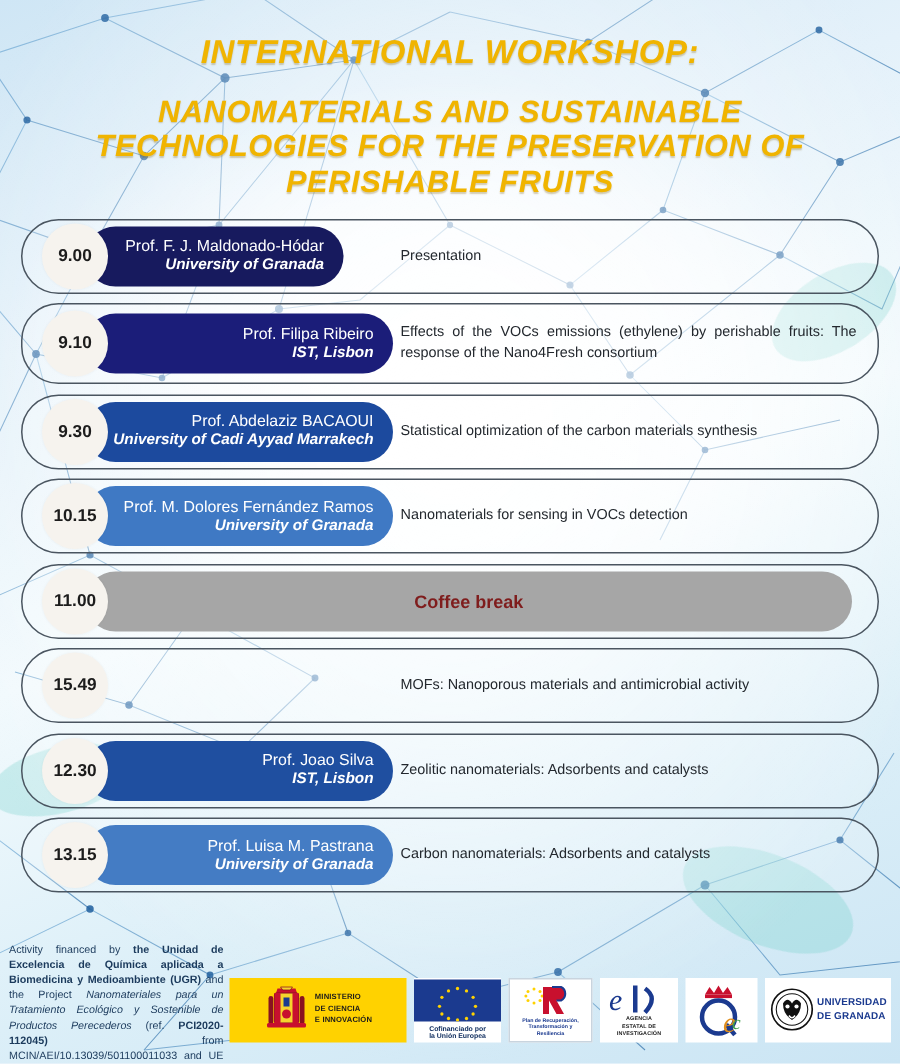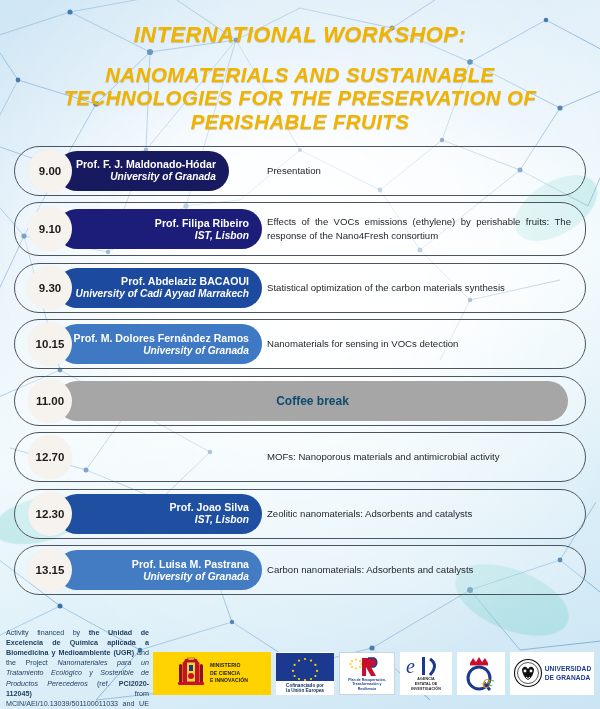--- a/index.html
+++ b/index.html
@@ -126,21 +126,21 @@
     align-items: flex-end;
     justify-content: center;
     padding-right: 13px;
     z-index: 2;
     color: #ffffff;
     overflow: hidden;
   }
 
   .pill .sp-name {
     font-size: 10.6px;
-    font-weight: bold;
+    font-weight: normal;
     line-height: 1.22;
     white-space: nowrap;
     padding-left: 20px;
   }
   .pill .sp-aff {
     font-size: 10.2px;
     font-style: italic;
     font-weight: bold;
     line-height: 1.22;
     white-space: nowrap;
@@ -169,21 +169,21 @@
     border-radius: 20px;
     background: #a6a6a6;
     display: flex;
     align-items: center;
     justify-content: center;
     z-index: 2;
   }
   .row.break .break-label {
     font-size: 12px;
     font-weight: bold;
-    color: #0c4a6e;
+    color: #7f1d1d;
   }
 
   
   .footer {
     position: absolute;
     left: 0;
     bottom: 0;
     width: 600px;
     height: 71px;
     display: flex;
@@ -474,21 +474,21 @@
       </div>
 
       <div class="row break">
         <div class="time-circle">11.00</div>
         <div class="pill-break">
           <span class="break-label">Coffee break</span>
         </div>
       </div>
 
       <div class="row">
-        <div class="time-circle">12.70</div>
+        <div class="time-circle">15.49</div>
         <div class="desc">MOFs: Nanoporous materials and antimicrobial activity</div>
       </div>
 
       <div class="row">
         <div class="time-circle">12.30</div>
         <div class="pill" style="width:205px;background:#1f4fa0;">
           <div class="sp-name">Prof. Joao Silva</div>
           <div class="sp-aff">IST, Lisbon</div>
         </div>
         <div class="desc">Zeolitic nanomaterials: Adsorbents and catalysts</div>

